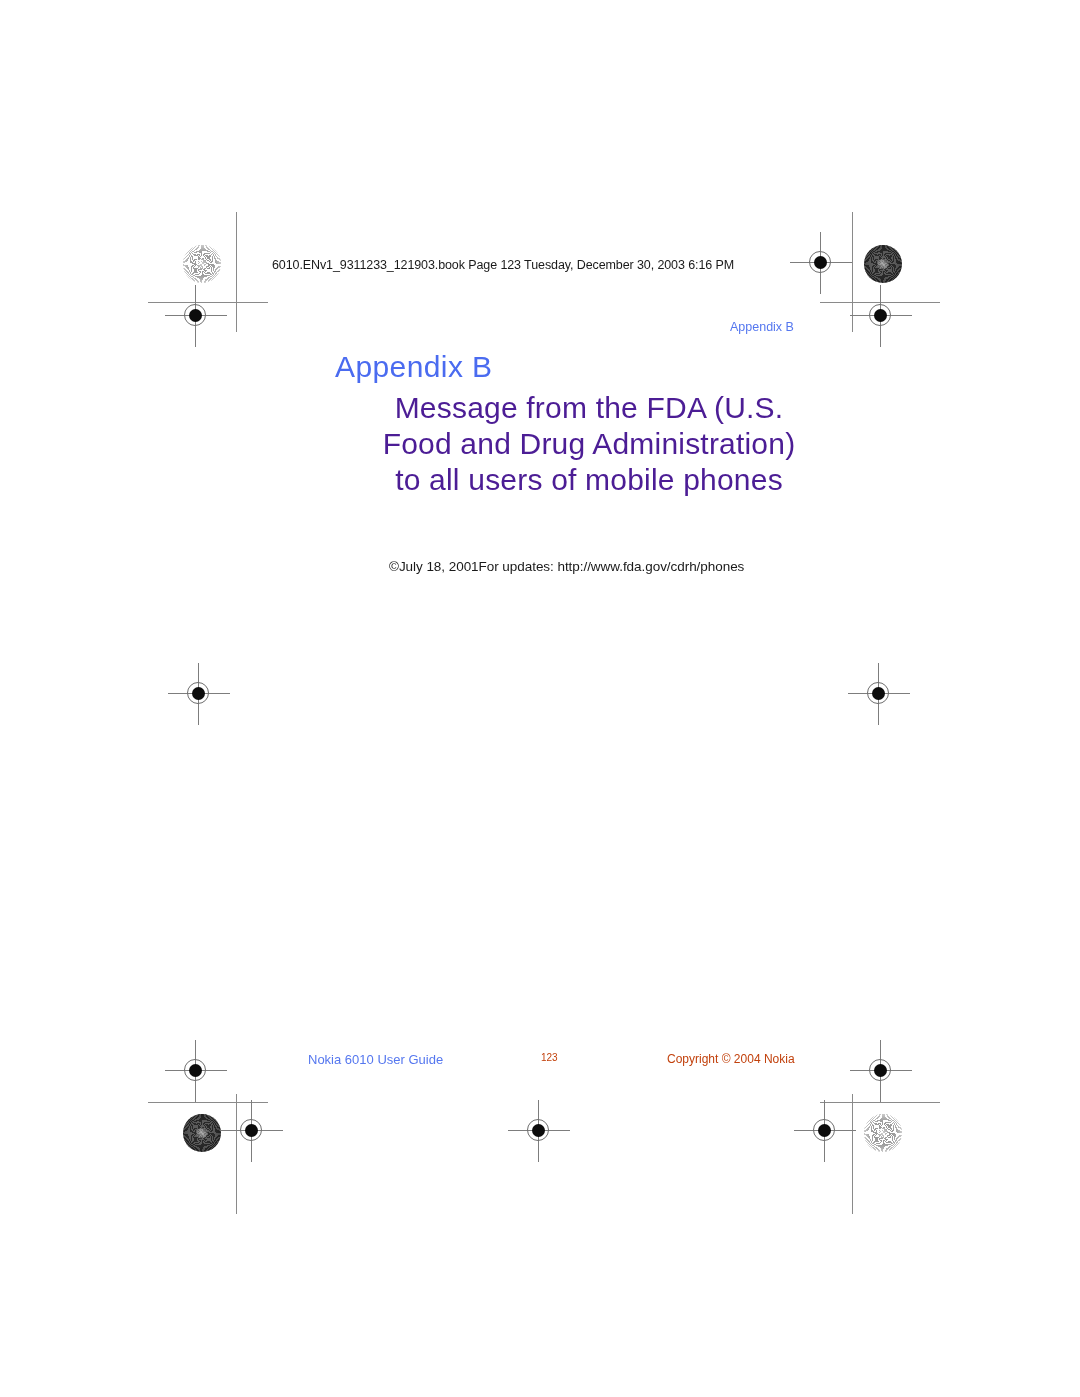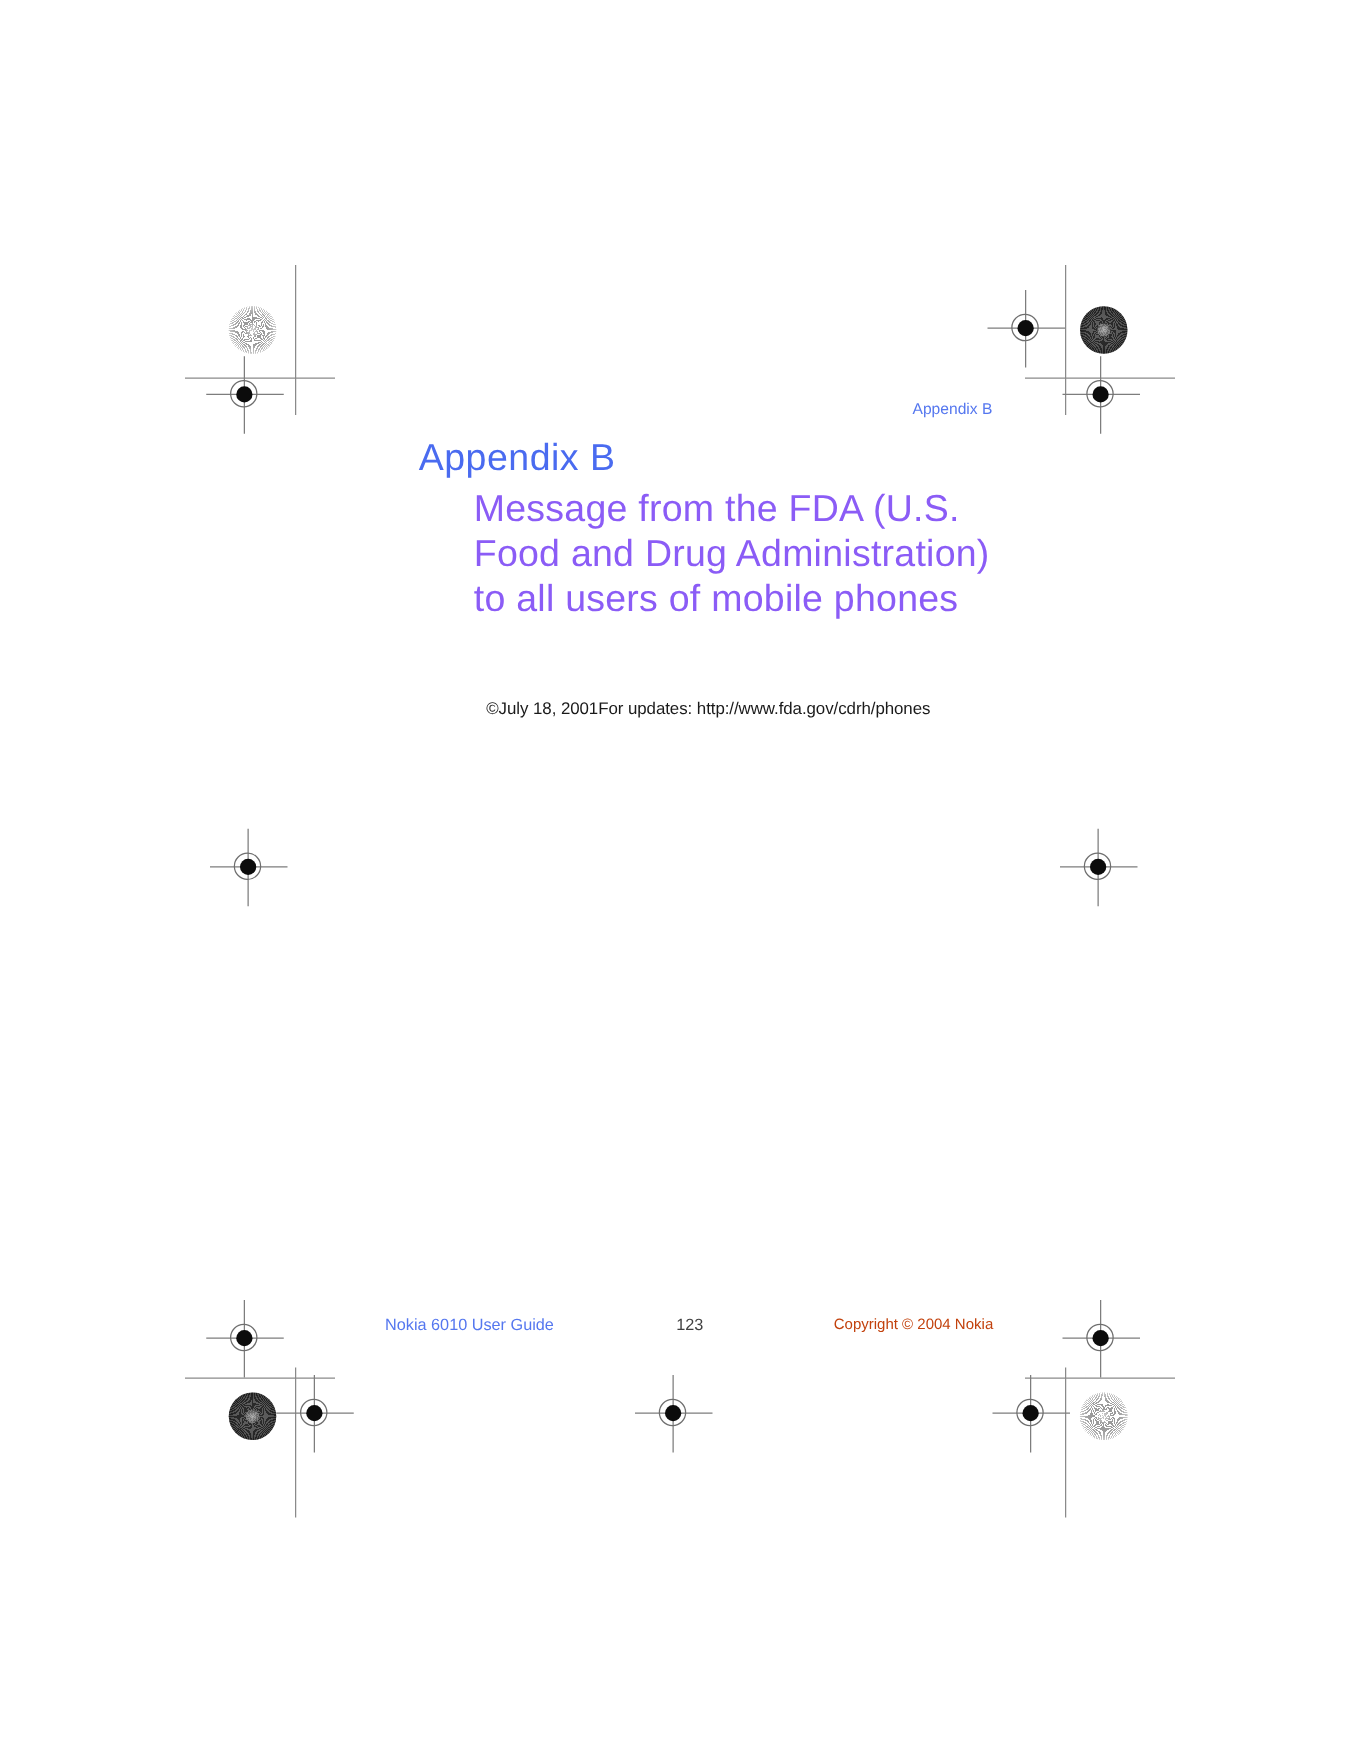--- a/index.html
+++ b/index.html
@@ -133,22 +133,23 @@
     white-space: nowrap;
   }
 
   .chapter-title {
     position: absolute;
     left: 379px;
     top: 390px;
     width: 420px;
     font-size: 30px;
     line-height: 36px;
-    color: #8b5cf6;
+    color: #4c1d95;
     letter-spacing: 0.2px;
+    text-align: center;
   }
 
   .body-line {
     position: absolute;
     left: 389px;
     top: 559px;
     font-size: 13.5px;
     color: #1a1a1a;
     white-space: nowrap;
     letter-spacing: -0.05px;
@@ -159,22 +160,22 @@
     left: 308px;
     top: 1052px;
     font-size: 13px;
     color: #5577ef;
     white-space: nowrap;
   }
   .footer-center {
     position: absolute;
     left: 541px;
     top: 1052px;
-    font-size: 13px;
-    color: #404040;
+    font-size: 10px;
+    color: #c2410c;
     white-space: nowrap;
   }
   .footer-right {
     position: absolute;
     left: 667px;
     top: 1052px;
     font-size: 12px;
     color: #c2410c;
     white-space: nowrap;
   }
@@ -266,20 +267,21 @@
         <div class="dot"></div>
     </div>
     <div class="regmark" style="left:794px; top:1100px;">
       <div class="vline"></div>
         <div class="hline"></div>
         <div class="ring"></div>
         <div class="dot"></div>
     </div>
   </div>
 
+  <div class="running-header">6010.ENv1_9311233_121903.book  Page 123  Tuesday, December 30, 2003  6:16 PM</div>
 
   <div class="folio-appendix">Appendix B</div>
 
   <div class="chapter-label">Appendix B</div>
 
   <div class="chapter-title">Message from the FDA (U.S. Food and Drug Administration) to all users of mobile phones</div>
 
   <div class="body-line">©July 18, 2001For updates: http://www.fda.gov/cdrh/phones</div>
 
   <div class="footer-left">Nokia 6010 User Guide</div>

